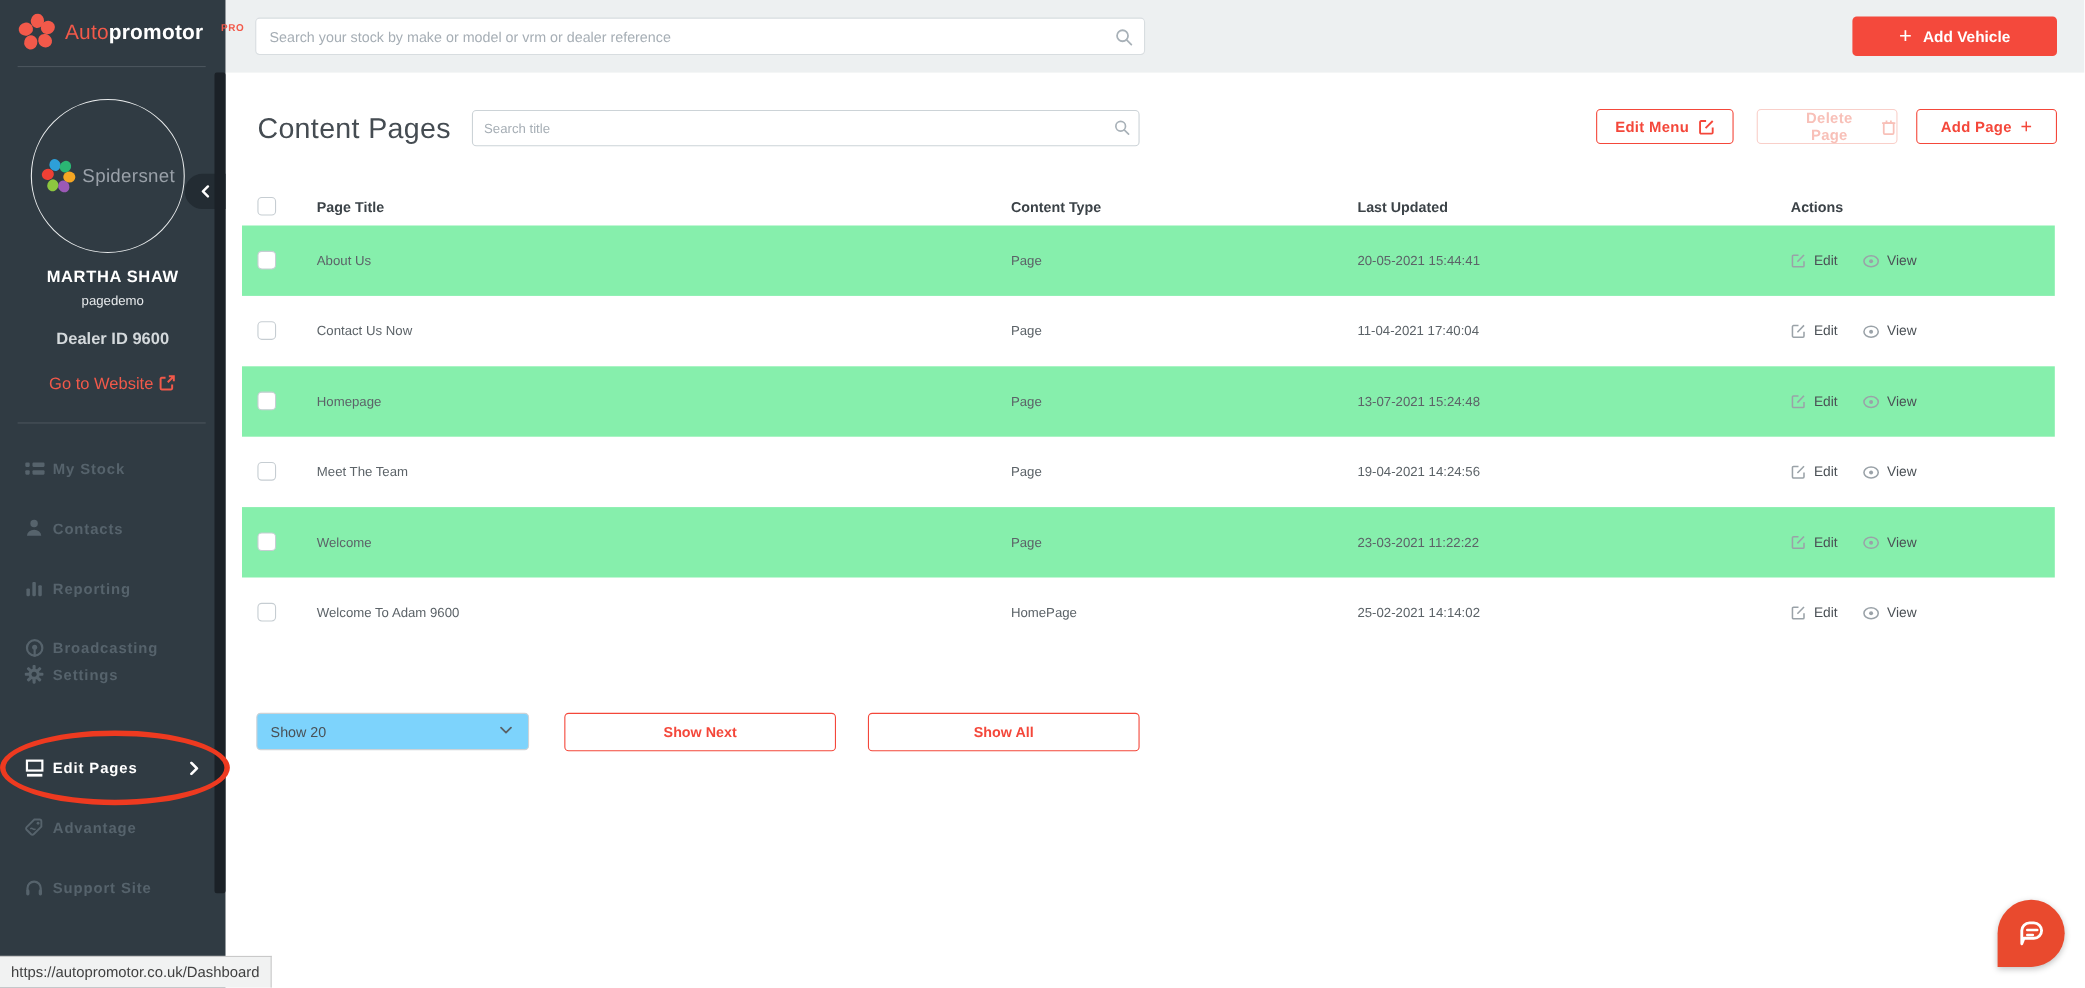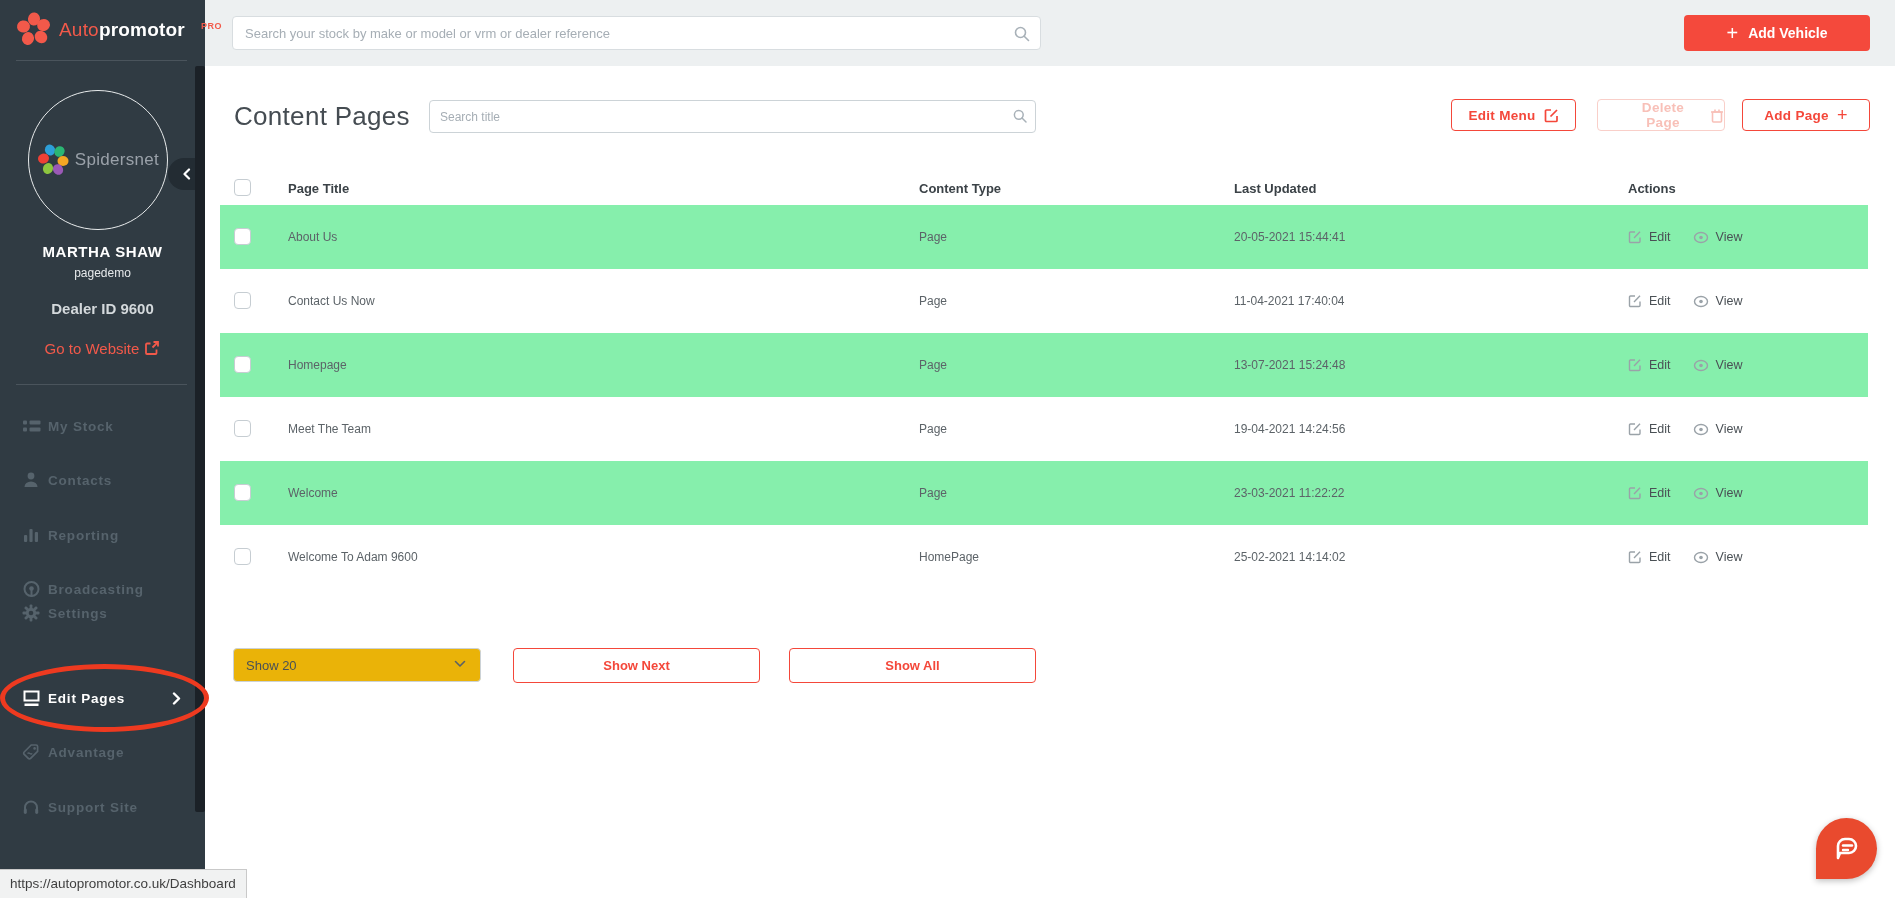--- a/index.html
+++ b/index.html
@@ -133,21 +133,21 @@
   .col-updated { position:absolute; left:1014px;top:50%; transform:translateY(-50%); }
   .col-actions { position:absolute; left:1408px;top:50%; transform:translateY(-50%); }
   .thead .hcell { font-size:13px; font-weight:700; color:#3b4247; }
   .trow  .cell  { font-size:12px; color:#5c6368; }
   .col-actions { display:flex; align-items:center; gap:22px; }
   .action { display:flex; align-items:center; gap:7px; cursor:pointer; font-size:12.5px; color:#4a5055; }
 
   
   .page-size-select {
     position:absolute; left:233px; top:648px; width:248px; height:34px;
-    background:#eab308; border:1px solid #ccd2d6; border-radius:4px; cursor:pointer;
+    background:#7dd3fc; border:1px solid #ccd2d6; border-radius:4px; cursor:pointer;
     display:flex; align-items:center; padding:0 12px; font-size:13px; color:#4a5156;
   }
   .page-size-select .sel-chevron { position:absolute; right:14px; top:11px; }
   .pg-btn {
     position:absolute; top:648px; height:35px; width:247px; border-radius:4px;
     background:#ffffff; border:1px solid #f4473a; color:#f4473a;
     font-size:13px; font-weight:700; cursor:pointer;
     display:flex; align-items:center; justify-content:center;
     font-family:"Liberation Sans", sans-serif;
   }

